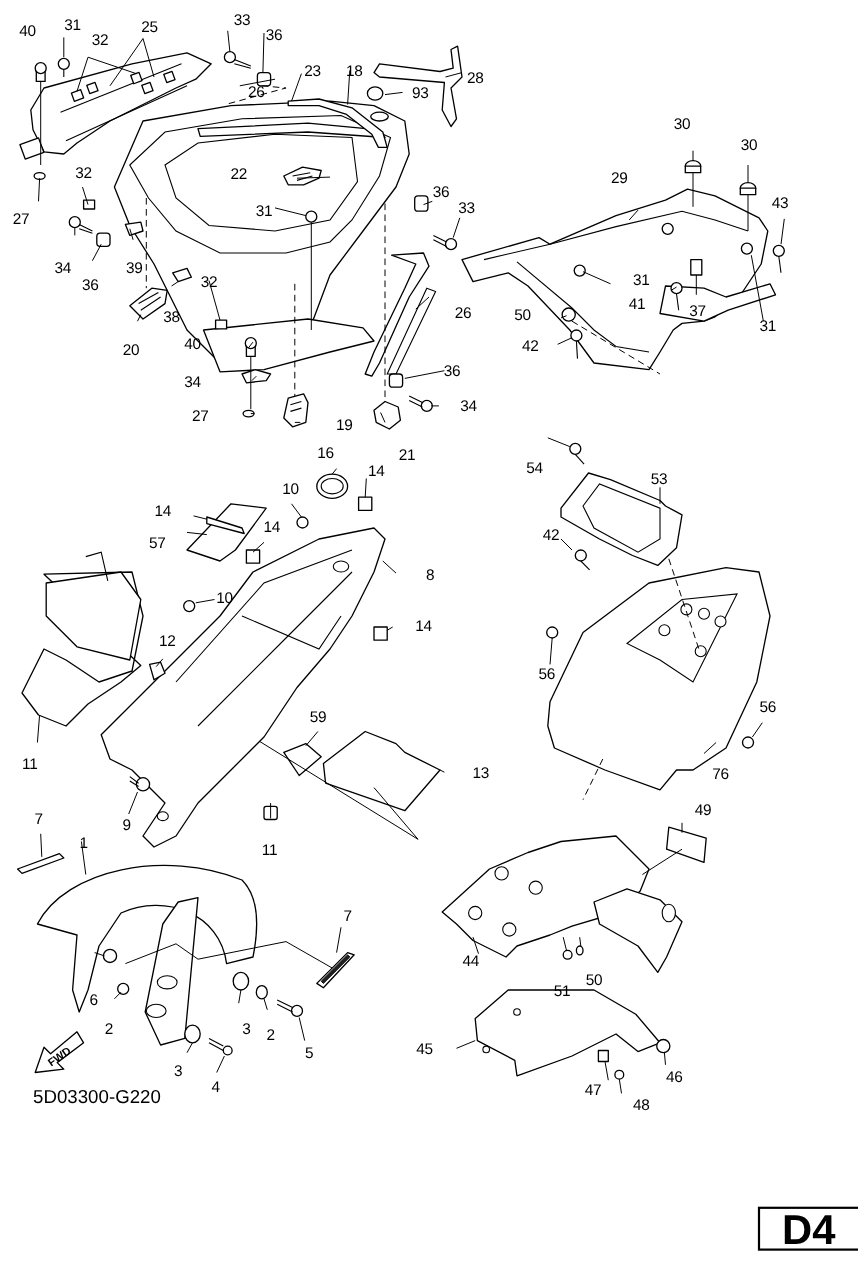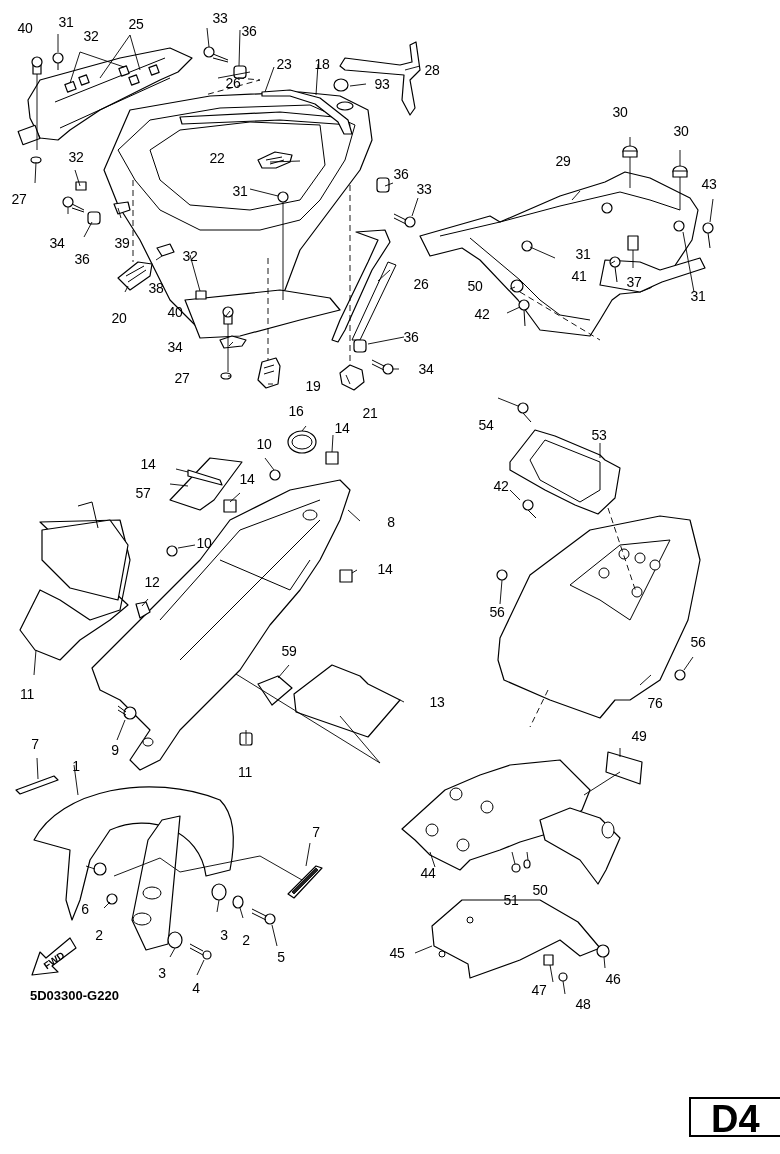--- a/index.html
+++ b/index.html
@@ -7,21 +7,21 @@
            font-family: "Liberation Sans", sans-serif; color: #000; }
     #diagram { position: absolute; left: 0; top: 0; width: 780px; height: 1154px; }
     #diagram .part { fill: #fff; stroke: #000; stroke-width: 1.2; stroke-linejoin: round; }
     #diagram .thin { fill: none; stroke: #000; stroke-width: 1; }
     #diagram .dash { fill: none; stroke: #000; stroke-width: 0.9; stroke-dasharray: 6 4; }
     #diagram .lead { fill: none; stroke: #000; stroke-width: 0.9; }
     #diagram .hole { fill: #fff; stroke: #000; stroke-width: 1; }
     #diagram .dark { fill: #222; stroke: #000; stroke-width: 0.8; }
     .callout { position: absolute; font-size: 14px; line-height: 14px; letter-spacing: -0.3px;
                transform: translate(-50%, -50%); white-space: nowrap; }
-    .drawing-code { position: absolute; left: 30px; top: 988px; font-size: 13px; font-weight: bold; }
+    .drawing-code { position: absolute; left: 30px; top: 988px; font-size: 17px; }
     .page-box { position: absolute; left: 689px; top: 1097px; width: 100px; height: 40px;
                 border: 2px solid #000; box-sizing: border-box; }
     .page-box span { position: absolute; left: 20px; top: -2px; font-size: 38px; font-weight: bold;
                      line-height: 44px; }
     .fwd-text { font-family: "Liberation Sans", sans-serif; font-size: 10px; font-weight: bold; }
   </style>
 </head>
 <body>
 
 <svg id="diagram" viewBox="0 0 780 1154" xmlns="http://www.w3.org/2000/svg">
@@ -439,21 +439,21 @@
 <span class="callout" style="left:486px;top:425px">54</span>
 <span class="callout" style="left:599px;top:435px">53</span>
 <span class="callout" style="left:501px;top:486px">42</span>
 <span class="callout" style="left:497px;top:612px">56</span>
 <span class="callout" style="left:698px;top:642px">56</span>
 <span class="callout" style="left:655px;top:703px">76</span>
 <span class="callout" style="left:639px;top:736px">49</span>
 <span class="callout" style="left:428px;top:873px">44</span>
 <span class="callout" style="left:511px;top:900px">51</span>
 <span class="callout" style="left:540px;top:890px">50</span>
-<span class="callout" style="left:397px;top:953px">45</span>
+<span class="callout" style="left:386px;top:953px">45</span>
 <span class="callout" style="left:613px;top:979px">46</span>
 <span class="callout" style="left:539px;top:990px">47</span>
 <span class="callout" style="left:583px;top:1004px">48</span>
 
 <div class="drawing-code">5D03300-G220</div>
 
 <div class="page-box">
   <span>D4</span>
 </div>
 

